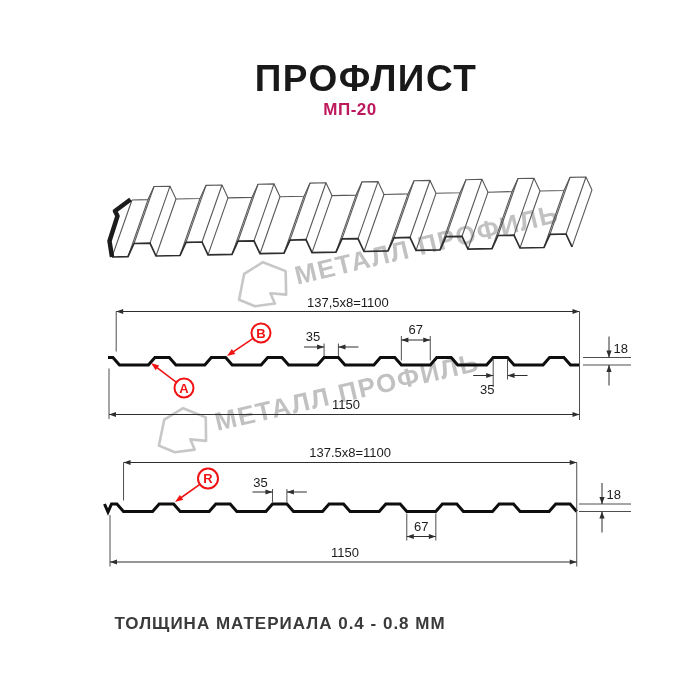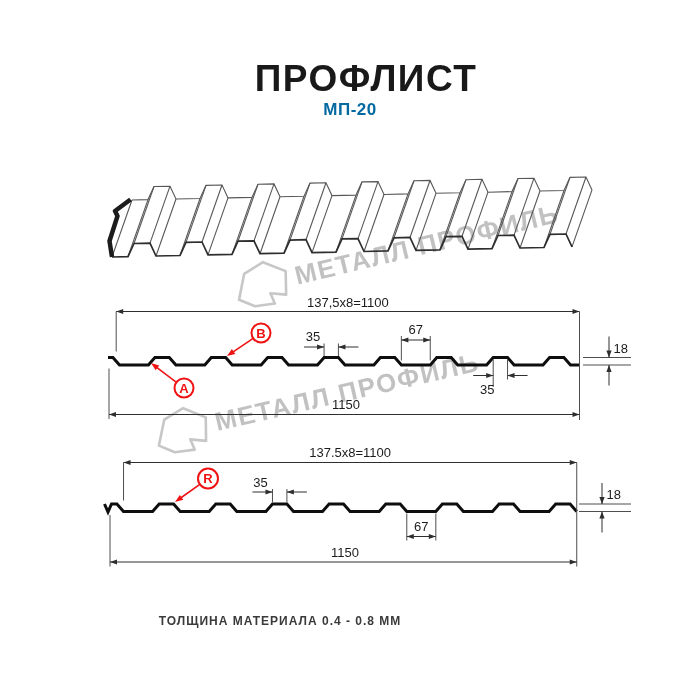--- a/index.html
+++ b/index.html
@@ -1,23 +1,23 @@
 <!DOCTYPE html>
 <html><head>
 <meta charset="utf-8">
 <style>
   html,body{margin:0;padding:0;background:#fff;}
   #stage{position:relative;width:700px;height:700px;background:#ffffff;overflow:hidden;
          font-family:"Liberation Sans",sans-serif;}
   .title{position:absolute;top:58px;left:16px;width:700px;text-align:center;
          font-size:37px;font-weight:800;letter-spacing:1.5px;color:#191919;}
   .subtitle{position:absolute;top:100px;left:0;width:700px;text-align:center;
-         font-size:17px;font-weight:700;letter-spacing:.5px;color:#0369a1;}
+         font-size:17px;font-weight:700;letter-spacing:.5px;color:#be185d;}
   .footer{position:absolute;top:614px;left:0;width:560px;text-align:center;
-         font-size:12px;font-weight:600;letter-spacing:1px;color:#3a3a3a;}
+         font-size:17px;font-weight:600;letter-spacing:1px;color:#3a3a3a;}
   #cv{position:absolute;left:0;top:0;}
   #cv text{font-family:"Liberation Sans",sans-serif;}
   .dimtxt{font-size:13px;fill:#1c1c1c;}
   .marktxt{font-size:13px;font-weight:bold;}
   .wmtxt{font-size:26px;font-weight:bold;letter-spacing:1.5px;}
 </style>
 </head>
 <body>
 
 <div id="stage">

